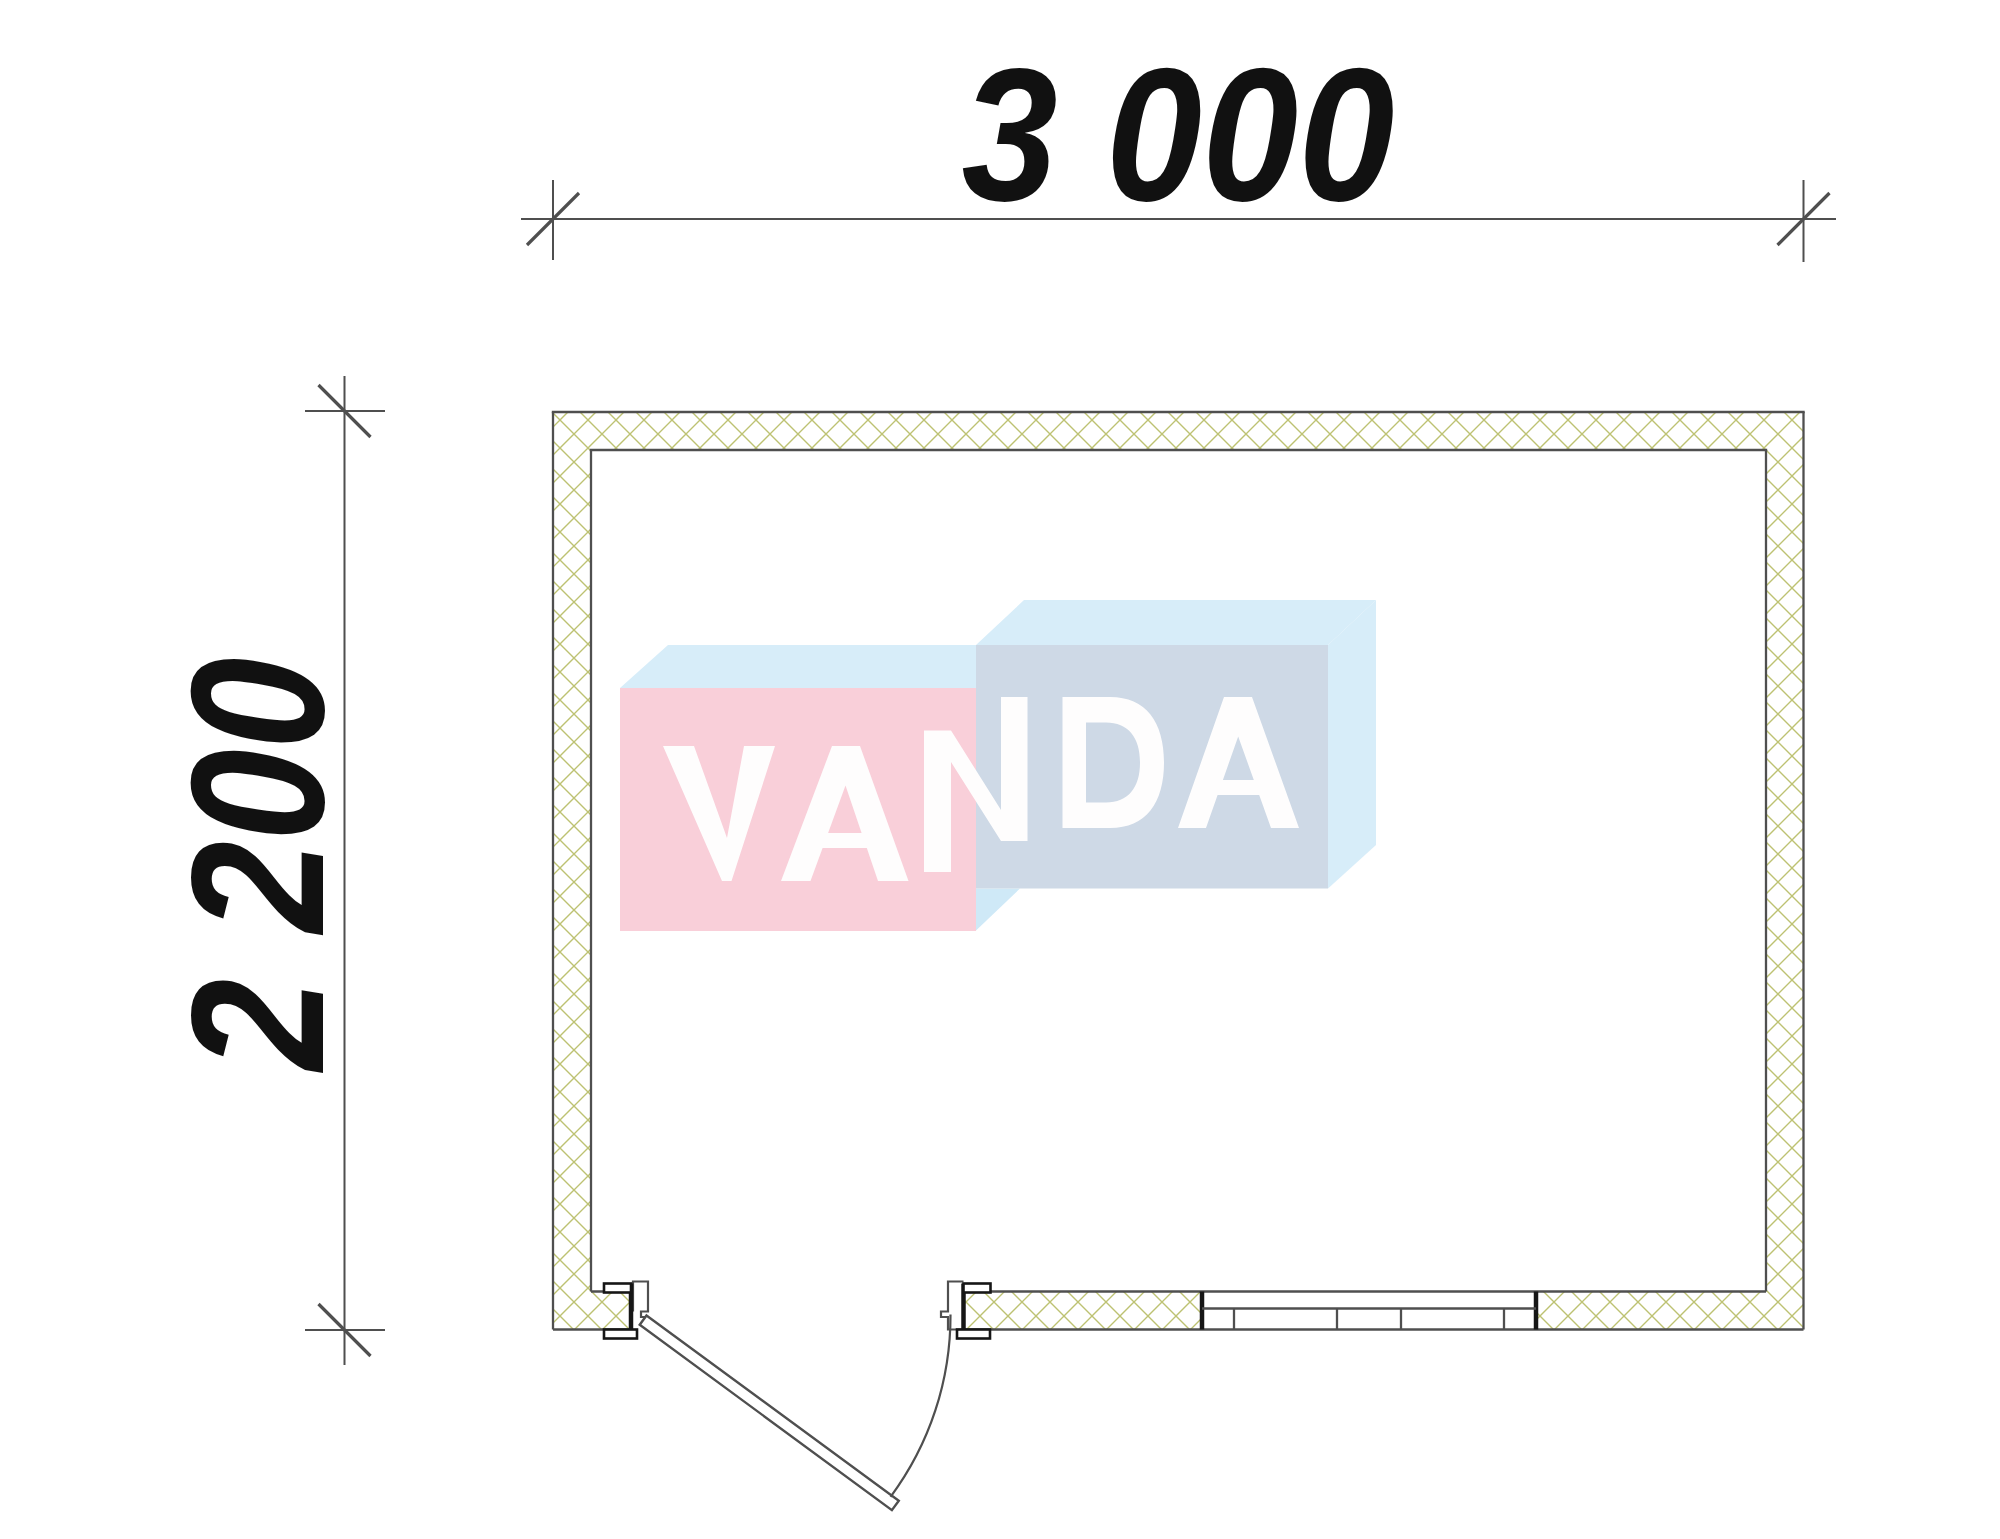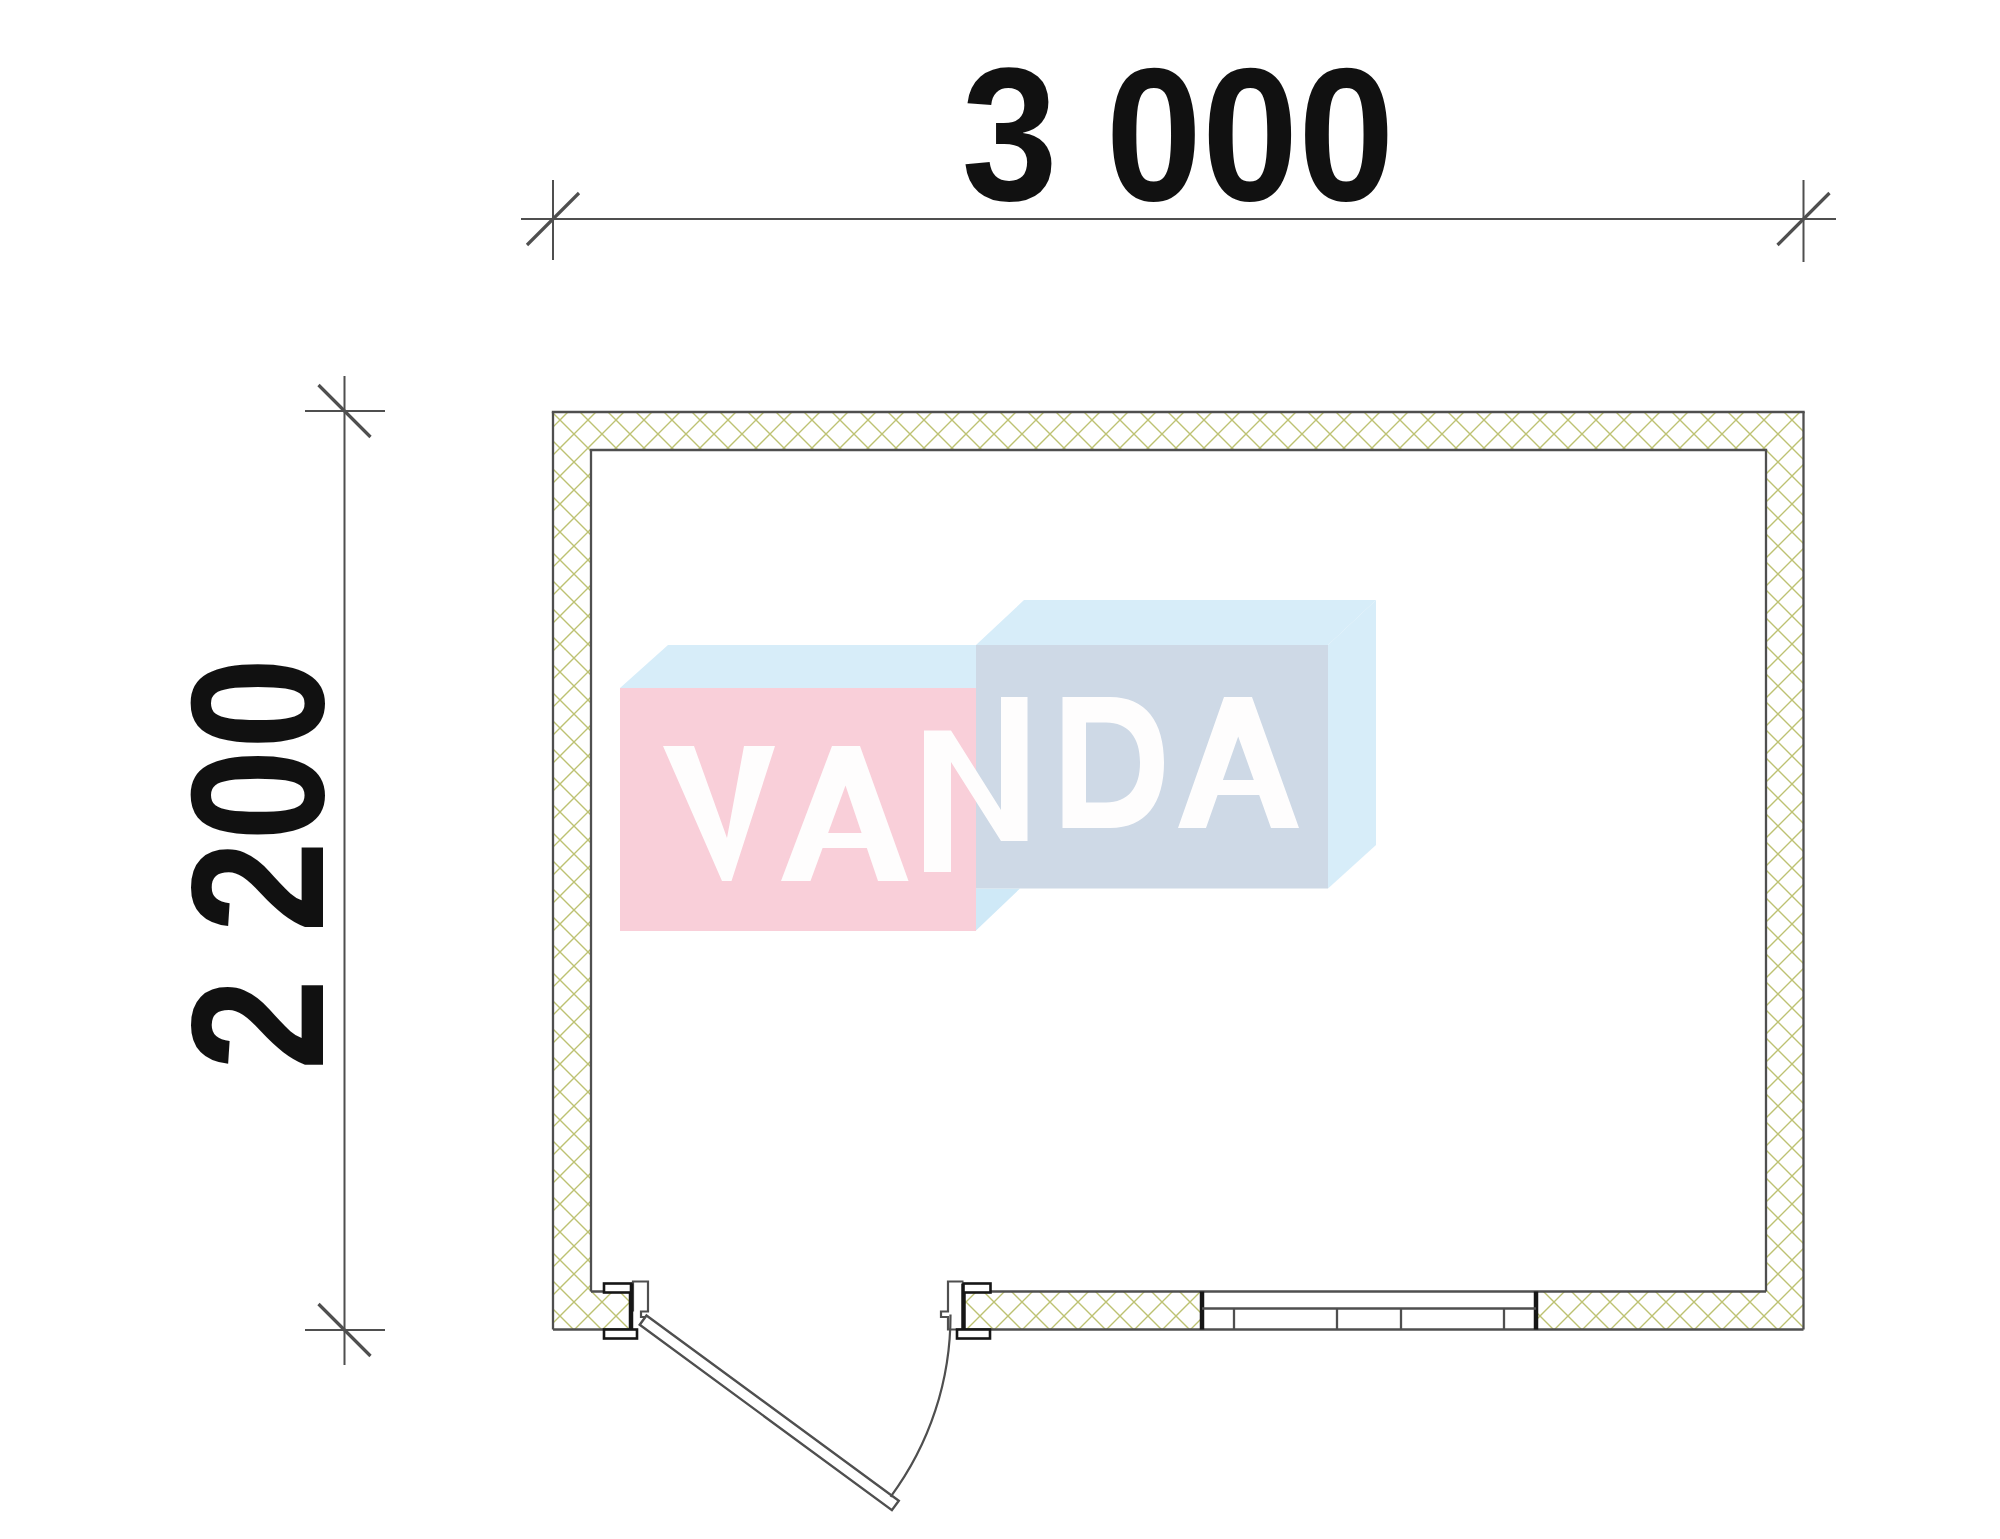--- a/index.html
+++ b/index.html
@@ -1,17 +1,17 @@
 <!DOCTYPE html>
 <html><head>
 <meta charset="utf-8">
 <title>Floor plan</title>
 <style>
 html,body{margin:0;padding:0;background:#ffffff;}
-#page{position:relative;width:2000px;height:1539px;overflow:hidden;font-family:"Liberation Sans",sans-serif;}
+#page{position:relative;width:2000px;height:1539px;overflow:hidden;font-family:"Liberation Sans",sans-serif;font-style:italic;}
 </style>
 </head>
 <body>
 <div id="page">
 <svg width="2000" height="1539" viewBox="0 0 2000 1539">
 <defs>
 <pattern id="xh" width="28" height="28" patternUnits="userSpaceOnUse">
           <path d="M-7,21 L7,35 M0,0 L28,28 M21,-7 L35,7 M35,21 L21,35 M28,0 L0,28 L0,28 M7,-7 L-7,7" stroke="#bdc272" stroke-width="1.4" fill="none"></path>
         </pattern>
 </defs>

